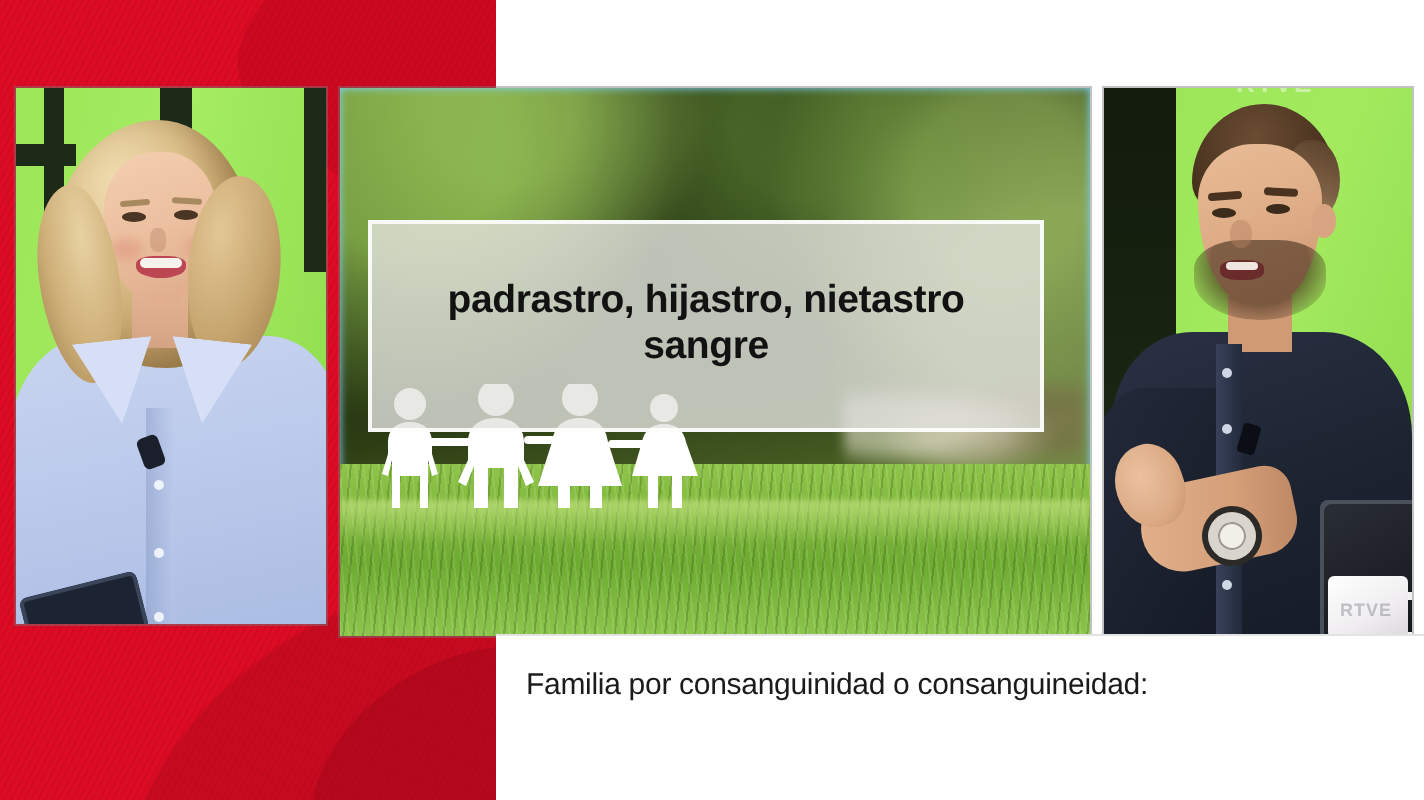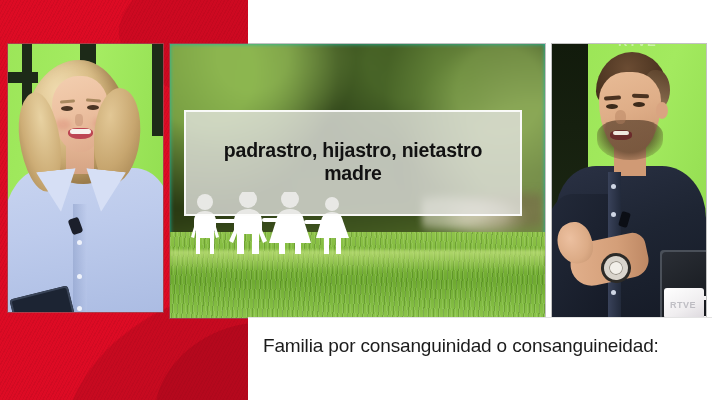--- a/index.html
+++ b/index.html
@@ -277,21 +277,21 @@
     transform: rotate(-14deg);
     box-shadow: inset 0 0 0 2px #3a4559;
   }
 
   
   .panel-center {
     left: 170px;
     top: 44px;
     width: 375px;
     height: 274px;
-    background: #14b8a6;
+    background: #7dd3fc;
   }
   .cp-sky {
     position: absolute;
     left: 0;
     top: 0;
     width: 100%;
     height: 196px;
     background:
       radial-gradient(circle at 8% 14%, rgba(150,196,84,0.75) 0 14%, rgba(0,0,0,0) 36%),
       radial-gradient(circle at 22% 6%, rgba(172,208,104,0.55) 0 10%, rgba(0,0,0,0) 30%),
@@ -632,21 +632,21 @@
     left: 248px;
     top: 318px;
     width: 464px;
     height: 82px;
     background: #ffffff;
     padding: 14px 0 0 15px;
     box-sizing: border-box;
   }
   .caption-line {
     color: #1b1b1b;
-    font-size: 19px;
+    font-size: 15px;
     line-height: 1.48;
     letter-spacing: -0.15px;
     white-space: nowrap;
   }
 
   
   .caption-rule {
     position: absolute;
     left: 248px;
     top: 317px;
@@ -723,21 +723,21 @@
 
           <rect x="28" y="27" width="22" height="4" rx="2"></rect>
           <rect x="76" y="26" width="18" height="4" rx="2"></rect>
           <rect x="118" y="28" width="20" height="4" rx="2"></rect>
         </g>
       </svg>
     </div>
 
     <div class="cp-textbox">
       <div class="cp-line">padrastro, hijastro, nietastro</div>
-      <div class="cp-line">madre</div>
+      <div class="cp-line">sangre</div>
     </div>
   </div>
 
   <div class="panel panel-right">
     <div class="rp-green"></div>
     <div class="rp-darkpanel"></div>
 
     <div class="rp-shirt"></div>
     <div class="rp-shoulder-l"></div>
     <div class="rp-neck"></div>

